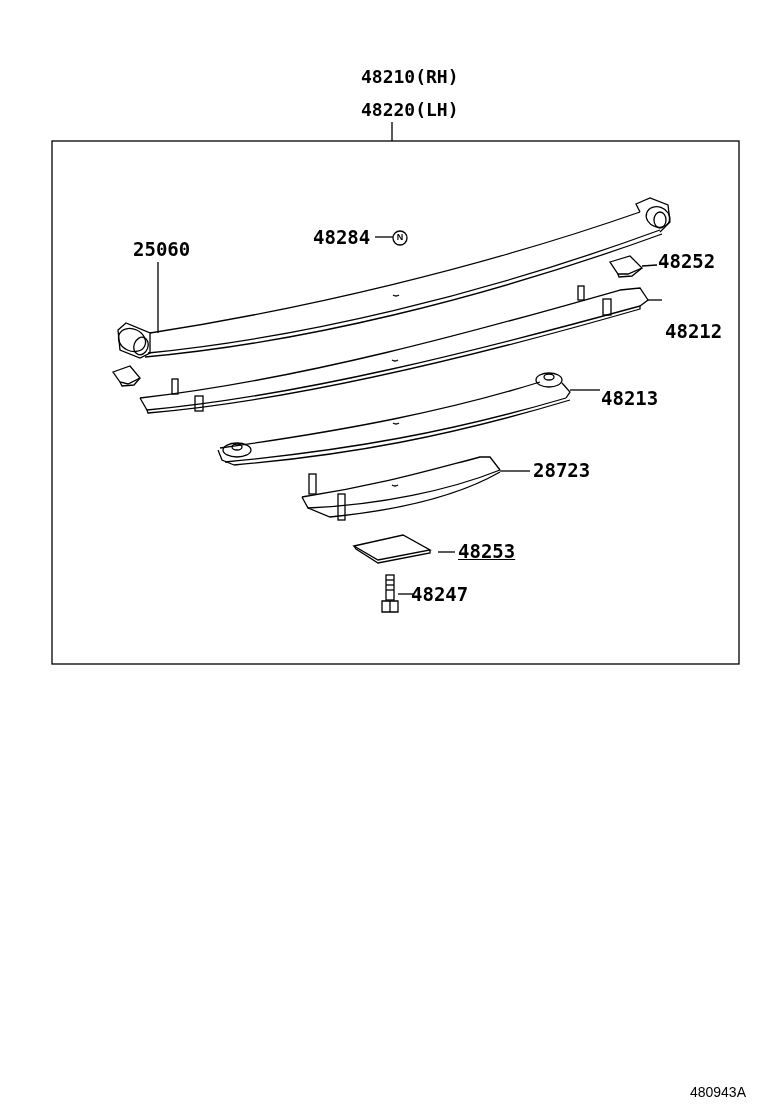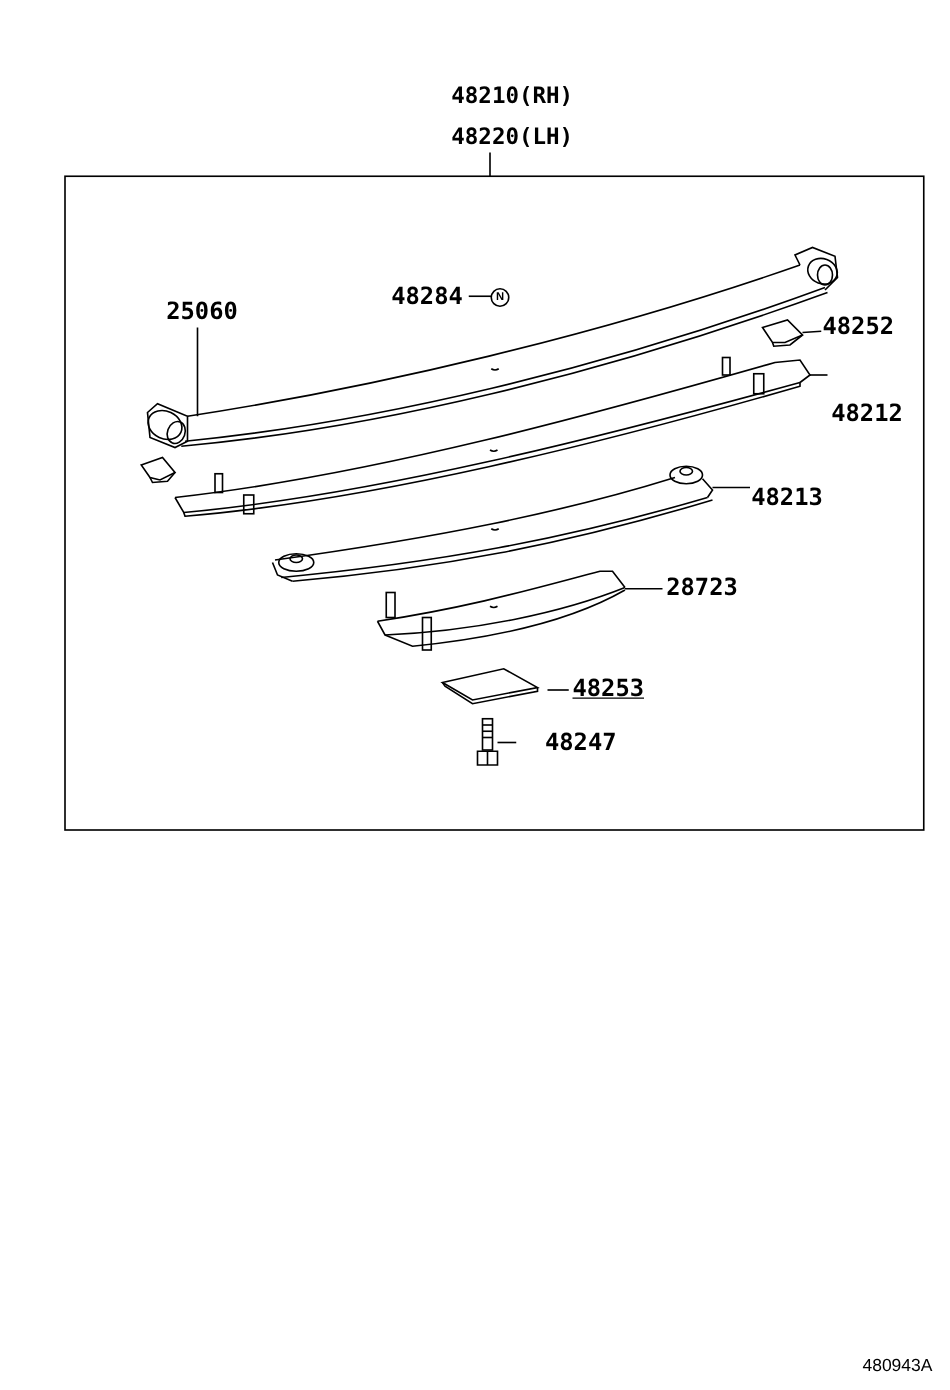--- a/index.html
+++ b/index.html
@@ -102,16 +102,16 @@
 <div class="hdr" style="left:361px; top:68px;">48210(RH)</div>
 <div class="hdr" style="left:361px; top:101px;">48220(LH)</div>
 
 <div class="lbl" style="left:133px; top:240px;">25060</div>
 <div class="lbl" style="left:313px; top:228px;">48284</div>
 <div class="lbl" style="left:658px; top:252px;text-align:right;">48252</div>
 <div class="lbl" style="left:665px; top:291px;margin-top:31px;">48212</div>
 <div class="lbl" style="left:601px; top:389px;">48213</div>
 <div class="lbl" style="left:533px; top:461px;">28723</div>
 <div class="lbl" style="left:458px; top:542px;text-decoration:underline;">48253</div>
-<div class="lbl" style="left:436px; top:585px;text-align:right;">48247</div>
+<div class="lbl" style="left:411px; top:585px;text-align:right;">48247</div>
 <div style="position:absolute; left:395px; top:232px; width:10px; text-align:center; font-size:9px; font-weight:bold; font-family:'Liberation Sans',sans-serif;">N</div>
 
 <div class="code">480943A</div>
 
 </body></html>

